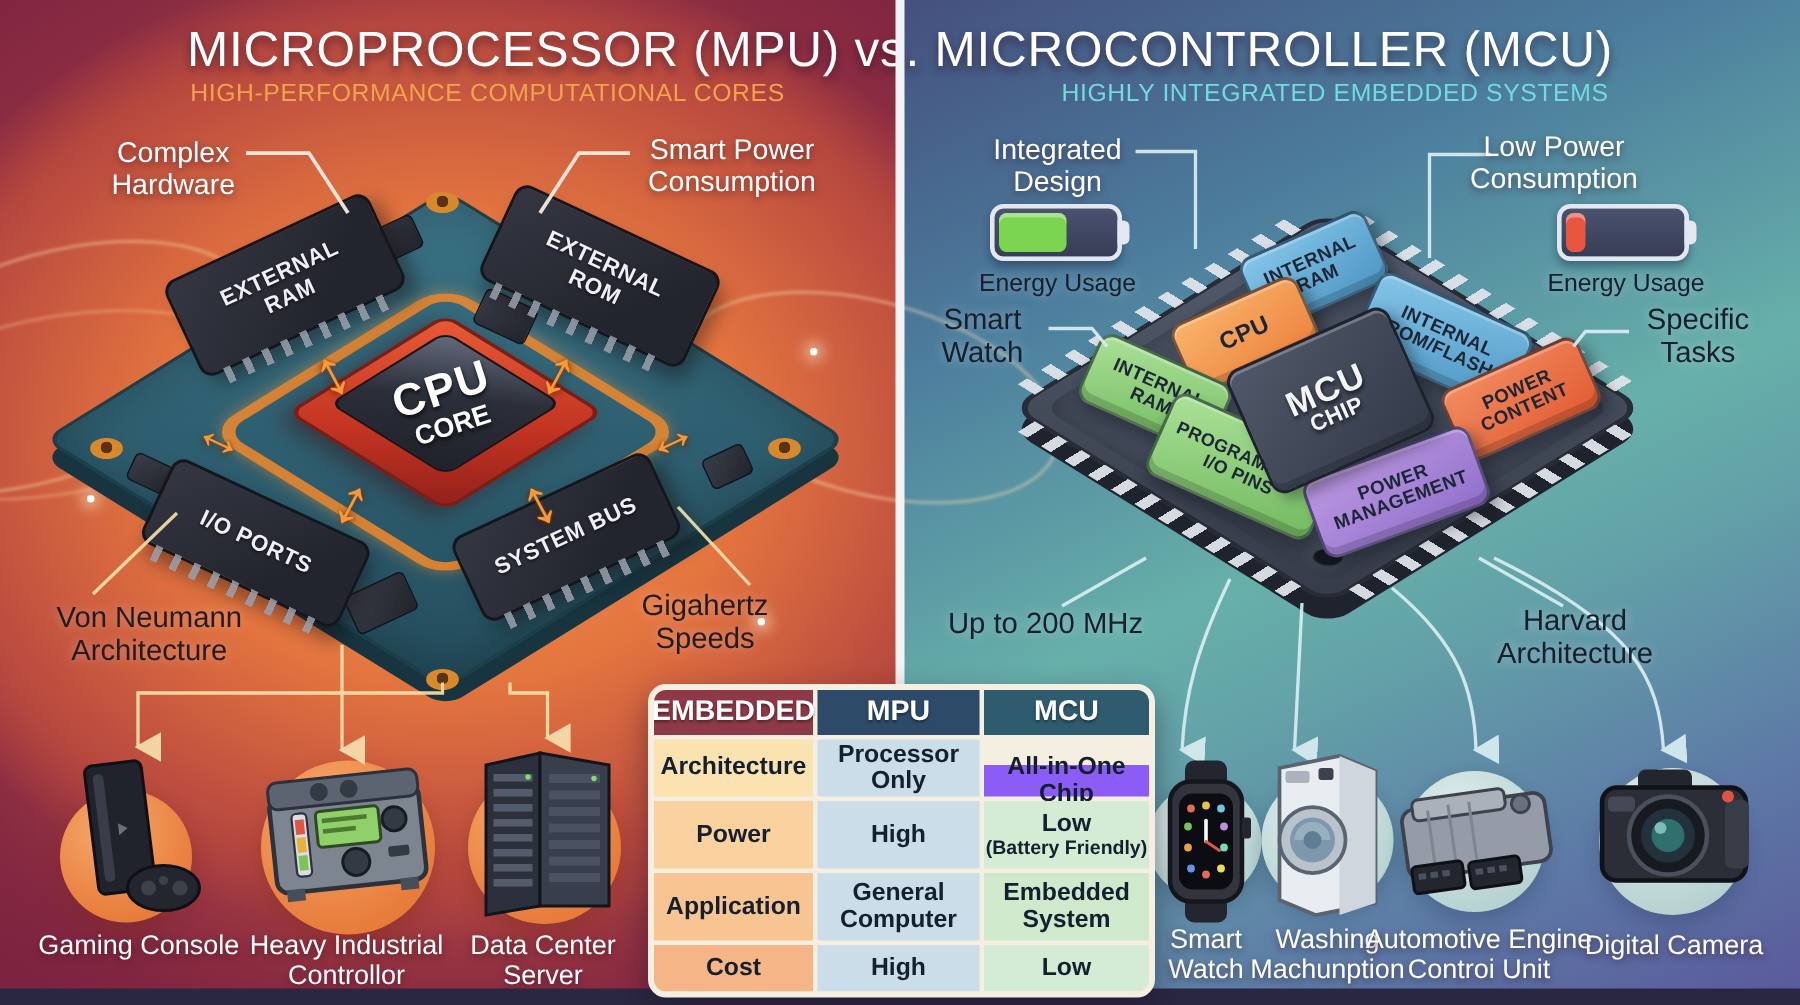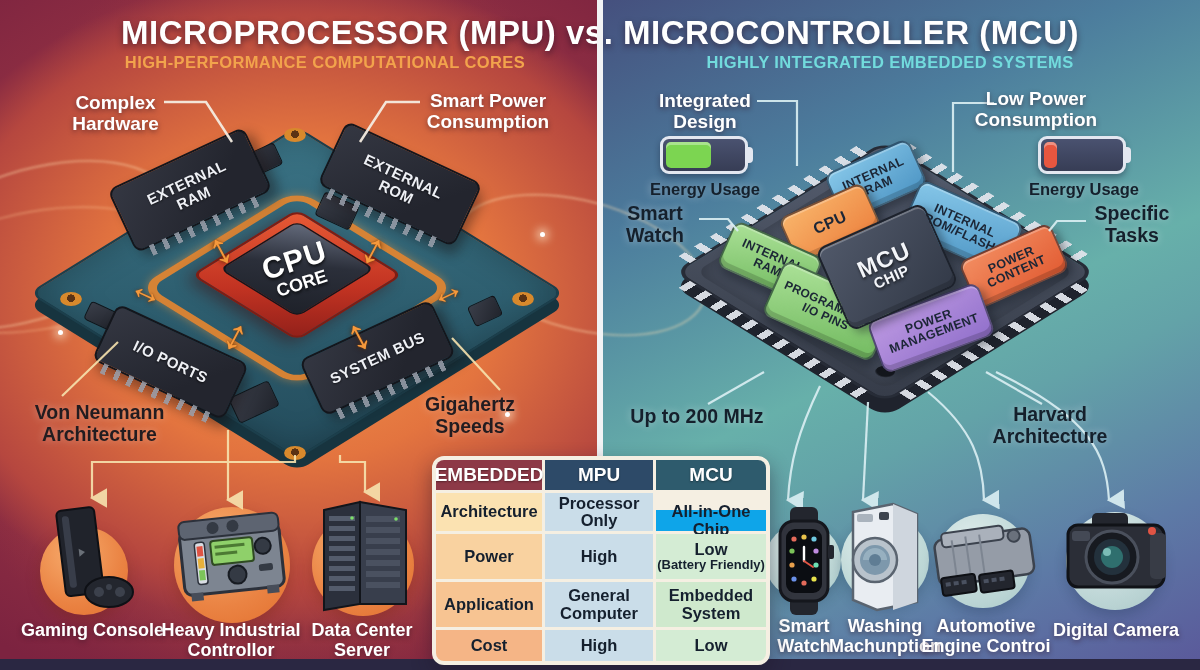--- a/index.html
+++ b/index.html
@@ -16,21 +16,21 @@
   #mcu-bg { left:600px; width:600px;
     background:linear-gradient(155deg, #45507e 0%, #4c7d9d 26%, #67b0aa 52%, #63a3a8 62%, #5d7aa6 82%, #5a589a 100%);
   }
   #divider { position:absolute; left:597px; top:0; width:6px; height:670px; background:#f2f3f5; z-index:6; }
   #bottom-bar { position:absolute; left:0; top:659px; width:1200px; height:11px; background:#2a2742; z-index:7; }
   .glow-wave { position:absolute; border:2px solid rgba(255,224,180,.45); border-radius:50%; filter:blur(1px); z-index:1; }
   .sparkle { position:absolute; width:5px; height:5px; border-radius:50%; background:#fff;
              box-shadow:0 0 10px 3px rgba(255,240,210,.8); z-index:2; }
 
   
-  .lbl { position:absolute; font-weight:bold; text-align:center; line-height:1.12; z-index:5; }
+  .lbl { position:absolute; font-weight:normal; text-align:center; line-height:1.12; z-index:5; }
   .lbl-white { color:#ffffff; text-shadow:0 2px 5px rgba(50,20,35,.55); font-size:19px; }
   .lbl-dark  { color:#221c20; text-shadow:0 0 8px rgba(255,255,255,.35); font-size:19.5px; }
   .lbl-dark-r{ color:#15202c; text-shadow:0 0 8px rgba(255,255,255,.4); font-size:19.5px; }
   #main-title { left:0; top:15px; width:1200px; color:#fff; font-size:33px; letter-spacing:.5px;
                 text-shadow:0 3px 6px rgba(40,15,35,.6); z-index:5; }
   #mpu-subtitle { left:110px; top:53px; width:430px; color:#f2a34c; font-size:16.5px; letter-spacing:.4px; }
   #mcu-subtitle { left:685px; top:53px; width:410px; color:#72dbdd; font-size:16.5px; letter-spacing:.4px; }
 
   
   #wires { position:absolute; left:0; top:0; z-index:4; pointer-events:none; }
@@ -127,21 +127,21 @@
      box-shadow:0 8px 20px rgba(30,20,40,.45);
      display:grid; grid-template-columns:106px 108px 110px; grid-template-rows:30px 38px 45px 45px 31px;
      gap:3px; overflow:hidden; }
   #cmp-table > div { display:flex; flex-direction:column; align-items:center; justify-content:center;
      text-align:center; font-weight:bold; line-height:1.05; }
   .th { color:#fff; font-size:19px; text-shadow:0 1px 2px rgba(0,0,0,.4); }
   .th-feature { background:#8d3947; } .th-mpu { background:#2d4a68; } .th-mcu { background:#2e5b6d; }
   .td { color:#15202e; font-size:16.5px; }
   .td-f1 { background:#fbe2b1; } .td-f2 { background:#f9d2a0; } .td-f3 { background:#f7c492; } .td-f4 { background:#f5b586; }
   .td-mpu { background:#cadde9; }
-  .td-mcu1 { background:#0ea5e9;margin-top:17px; } .td-mcu2 { background:#d4ecd4; } .td-mcu3 { background:#cfe9cd; } .td-mcu4 { background:#d4ecd4; }
+  .td-mcu1 { background:#8b5cf6;margin-top:17px; } .td-mcu2 { background:#d4ecd4; } .td-mcu3 { background:#cfe9cd; } .td-mcu4 { background:#d4ecd4; }
   .td .note { font-size:13px; }
 </style>
 </head>
 <body>
 
 <div id="stage">
 
   <div id="mpu-bg" class="half"></div>
   <div id="mcu-bg" class="half"></div>
 

